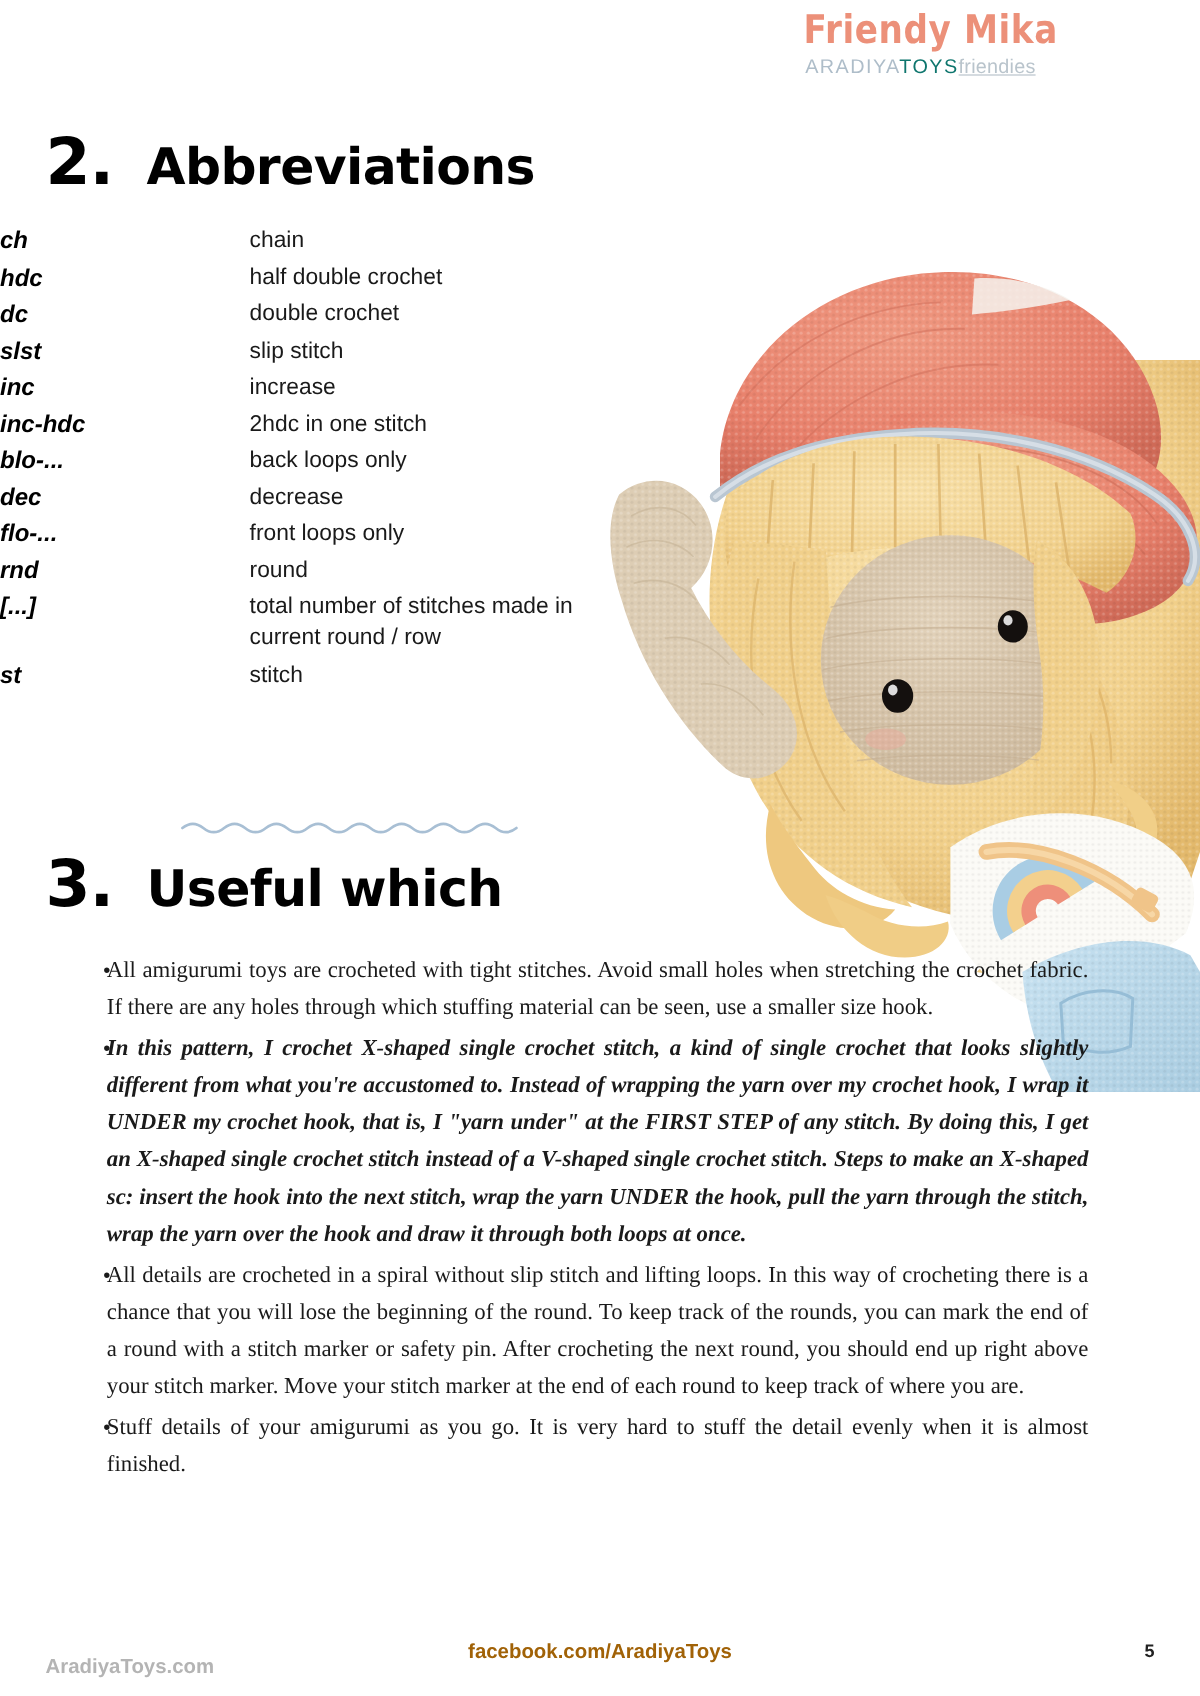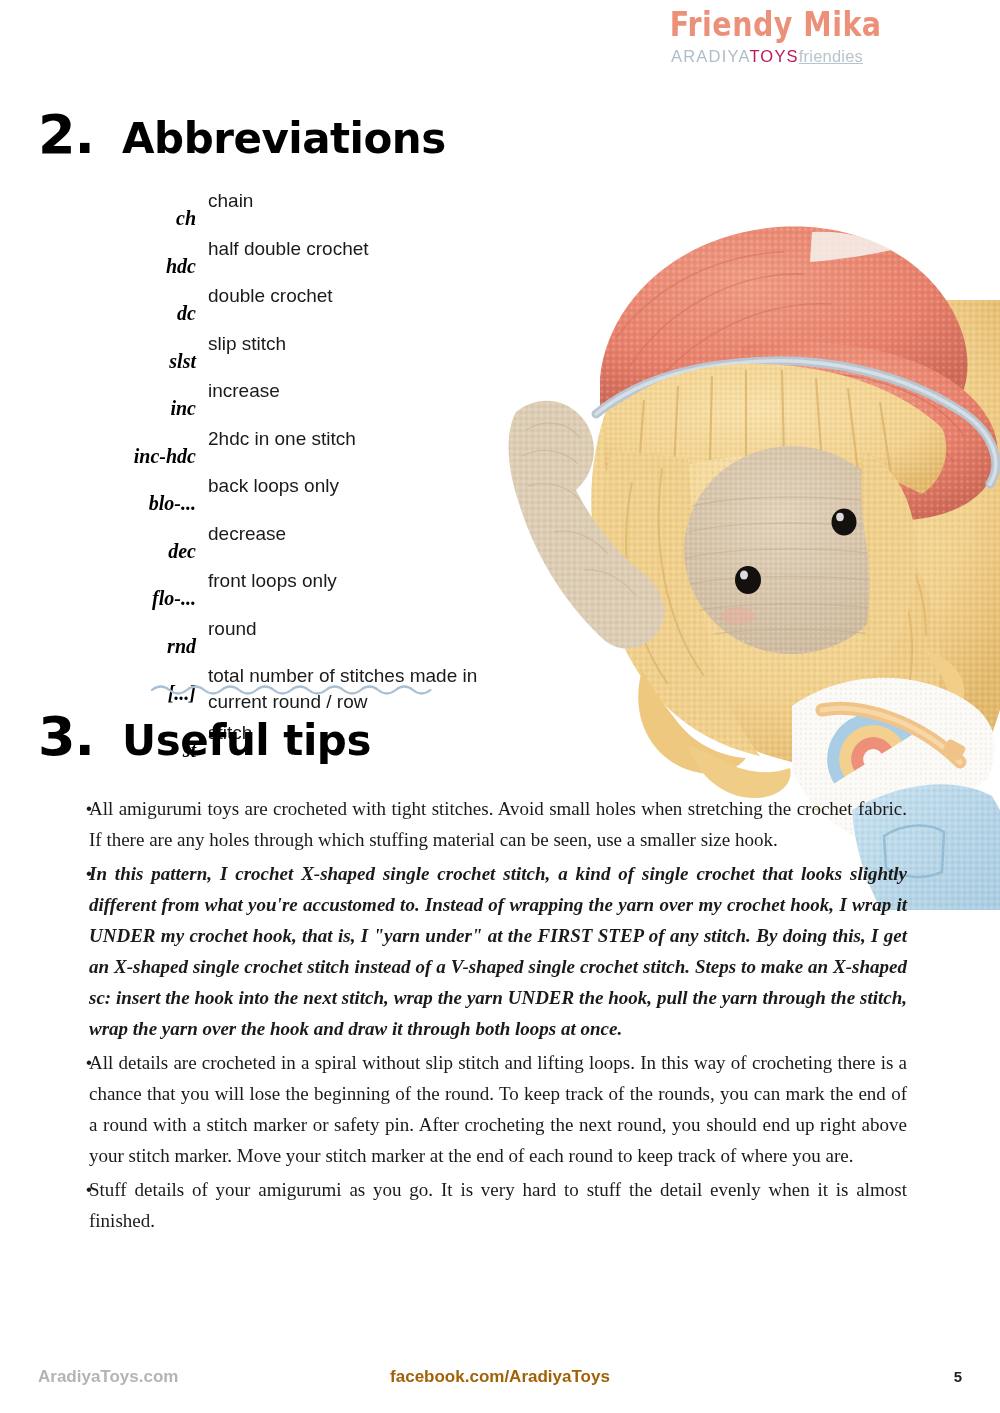--- a/index.html
+++ b/index.html
@@ -42,21 +42,21 @@
     letter-spacing: 0.6px;
     margin-top: 4px;
     white-space: nowrap;
   }
   .brand-sub .aradiya {
     color: #aebdc9;
     font-weight: normal;
     letter-spacing: 1.2px;
   }
   .brand-sub .toys {
-    color: #be185d;
+    color: #0f766e;
     letter-spacing: 1.2px;
   }
   .brand-sub .friendies {
     color: #b9c4cc;
     letter-spacing: 0.2px;
     text-decoration: underline;
   }
 
   
   .sec-heading {
@@ -88,29 +88,27 @@
     top: 188px;
     width: 560px;
   }
   .abbr-row {
     display: flex;
     align-items: flex-start;
     margin-bottom: 4.5px;
   }
   .abbr-term {
     width: 196px;
-    text-align: right;
-    font-family: Liberation Serif, serif;
+    font-family: Liberation Sans, sans-serif;
     font-weight: bold;
     font-style: italic;
     font-size: 20px;
     line-height: 26px;
     color: #000;
     white-space: nowrap;
-    margin-top: 17px;
   }
   .abbr-def {
     margin-left: 12px;
     font-family: "Liberation Sans", sans-serif;
     font-size: 19px;
     line-height: 26px;
     color: #1a1a1a;
     max-width: 330px;
   }
   .abbr-def .line2 { display: block; }
@@ -162,21 +160,21 @@
   .footer {
     position: absolute;
     left: 0;
     right: 0;
     bottom: 24px;
     height: 22px;
   }
   .footer-left {
     position: absolute;
     left: 38px;
-    top: 0;
+    top: 12px;
     font-family: "Liberation Sans", sans-serif;
     font-weight: bold;
     font-size: 17px;
     color: #b4b4b4;
   }
   .footer-center {
     position: absolute;
     left: 0; right: 0;
     top: 0;
     text-align: center;
@@ -488,21 +486,21 @@
 <div class="wave-divider">
   <svg width="285" height="20" viewBox="0 0 285 20" xmlns="http://www.w3.org/2000/svg">
     <path id="wave-path" d="M2 10 q 8.7 -7 17.4 0 t 17.4 0 t 17.4 0 t 17.4 0 t 17.4 0 t 17.4 0
              t 17.4 0 t 17.4 0 t 17.4 0 t 17.4 0 t 17.4 0 t 17.4 0 t 17.4 0 t 17.4 0
              t 17.4 0 t 17.4 0" fill="none" stroke="#a8bfd4" stroke-width="2.2" stroke-linecap="round"></path>
   </svg>
 </div>
 
 <div class="sec-heading" id="heading-tips">
   <span class="sec-num">3.</span>
-  <span class="sec-name">Useful tips</span>
+  <span class="sec-name">Useful which</span>
 </div>
 
 <div class="tips">
     <div class="tip">
       <div class="tip-bullet">•</div>
       <div class="tip-text">All amigurumi toys are crocheted with tight stitches. Avoid small holes when stretching the crochet fabric. If there are any holes through which stuffing material can be seen, use a smaller size hook.</div>
     </div>
     <div class="tip">
       <div class="tip-bullet">•</div>
       <div class="tip-text emph">In this pattern, I crochet X-shaped single crochet stitch, a kind of single crochet that looks slightly different from what you're accustomed to. Instead of wrapping the yarn over my crochet hook, I wrap it UNDER my crochet hook, that is, I "yarn under" at the FIRST STEP of any stitch. By doing this, I get an X-shaped single crochet stitch instead of a V-shaped single crochet stitch. Steps to make an X-shaped sc: insert the hook into the next stitch, wrap the yarn UNDER the hook, pull the yarn through the stitch, wrap the yarn over the hook and draw it through both loops at once.</div>

